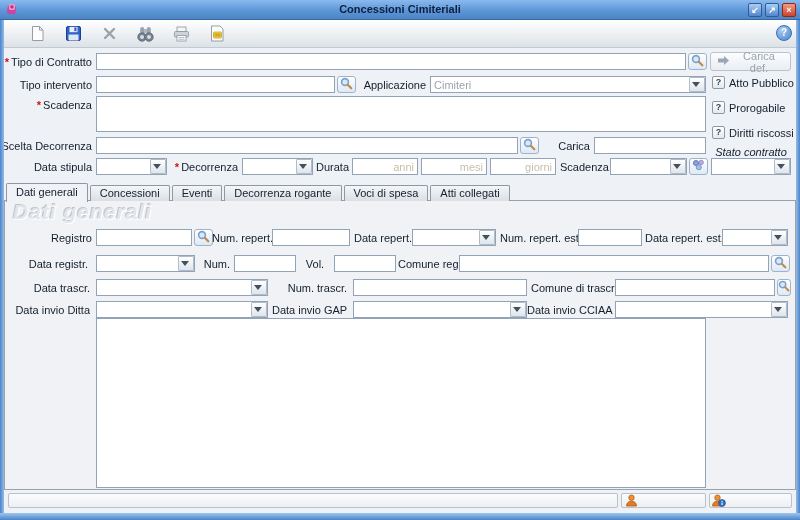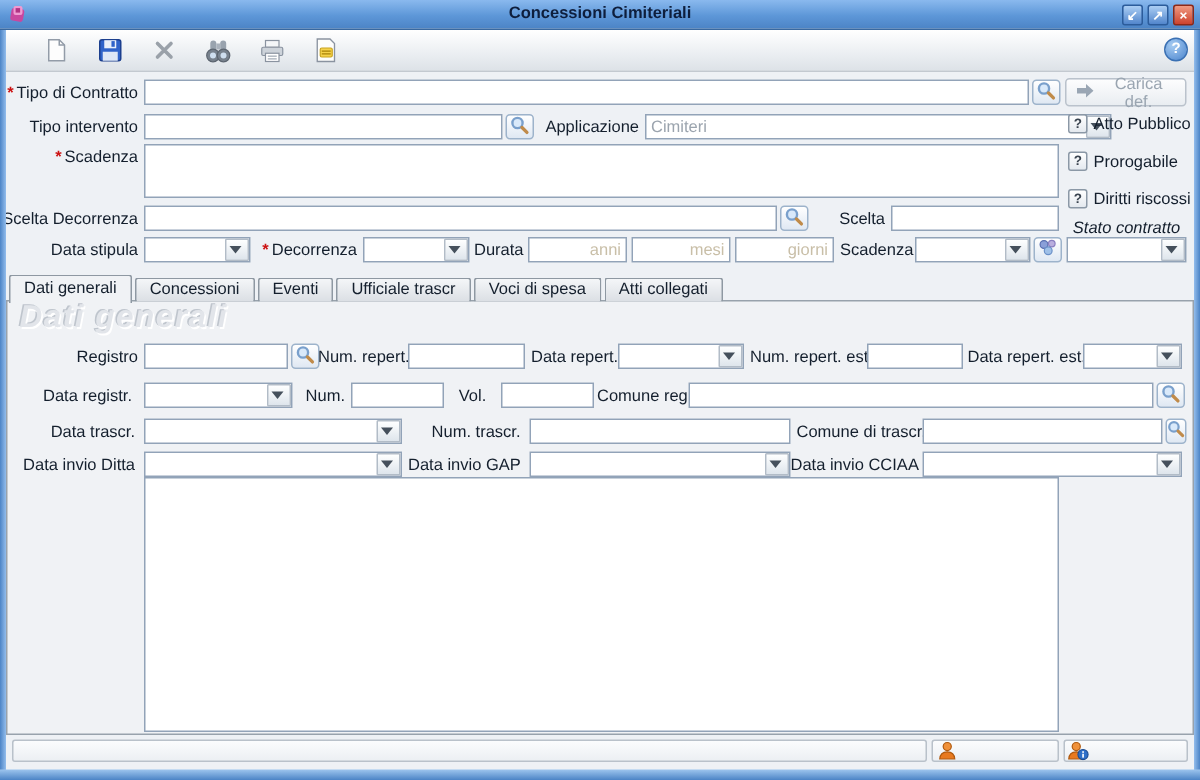--- a/index.html
+++ b/index.html
@@ -131,41 +131,41 @@
 
   <span class="lbl" style="left:0px; top:79px; width:92px;">Tipo intervento</span>
   <input class="field" style="left: 96px; top: 76px; width: 239px;">
   <button class="lens-btn" style="left:337px; top:76px;">
     <span><svg width="13" height="13" viewBox="0 0 13 13">
           <circle cx="5" cy="5" r="3.4" fill="#d9e9fa" stroke="#7aa0cc" stroke-width="1.6"></circle>
           <line x1="8" y1="8" x2="11.3" y2="11.3" stroke="#c08b4a" stroke-width="2.2" stroke-linecap="round"></line>
         </svg></span>
   </button>
   <span class="lbl" style="left:358px; top:79px; width:68px;">Applicazione</span>
-  <span class="combo" style="left:430px; top:76px; width:311px;">
+  <span class="combo" style="left:430px; top:76px; width:276px;">
     <input class="disabled" readonly="" value="Cimiteri" style="">
     <span class="cbtn"></span>
   </span>
   <span class="tri" style="left:712px; top:76px;">?</span>
   <span class="cklbl" style="left:729px; top:77px;">Atto Pubblico</span>
 
   <span class="lbl" style="left:0px; top:99px; width:92px;"><span class="req">*</span><span>Scadenza</span></span>
   <textarea class="field" style="left: 96px; top: 96px; width: 610px; height: 36px;"></textarea>
   <span class="tri" style="left:712px; top:101px;">?</span>
   <span class="cklbl" style="left:729px; top:102px;">Prorogabile</span>
 
   <span class="lbl" style="left:0px; top:140px; width:92px;">Scelta Decorrenza</span>
   <input class="field" style="left: 96px; top: 137px; width: 422px;">
   <button class="lens-btn" style="left:520px; top:137px;">
     <span><svg width="13" height="13" viewBox="0 0 13 13">
           <circle cx="5" cy="5" r="3.4" fill="#d9e9fa" stroke="#7aa0cc" stroke-width="1.6"></circle>
           <line x1="8" y1="8" x2="11.3" y2="11.3" stroke="#c08b4a" stroke-width="2.2" stroke-linecap="round"></line>
         </svg></span>
   </button>
-  <span class="lbl" style="left:540px; top:140px; width:50px;">Scelta</span>
+  <span class="lbl" style="left:540px; top:140px; width:50px;">Carica</span>
   <input class="field" style="left: 594px; top: 137px; width: 112px;">
   <span class="tri" style="left:712px; top:126px;">?</span>
   <span class="cklbl" style="left:729px; top:127px;">Diritti riscossi</span>
   <span class="cklbl" style="left:711px; top:146px; width:80px; text-align:center;font-style:italic;">Stato contratto</span>
   <span class="combo" style="left:711px; top:158px; width:80px;">
     <input style="">
     <span class="cbtn"></span>
   </span>
 
   <span class="lbl" style="left:0px; top:161px; width:92px;">Data stipula</span>
@@ -192,21 +192,21 @@
           <circle cx="4" cy="4" r="2.6" fill="#8a9fd8" stroke="#5a6fb0" stroke-width="0.8"></circle>
           <circle cx="9.2" cy="3.4" r="2.2" fill="#b9aede" stroke="#8a7fc0" stroke-width="0.8"></circle>
           <circle cx="6.8" cy="8.2" r="2.6" fill="#9fc0e8" stroke="#6a90c8" stroke-width="0.8"></circle>
         </svg></span>
   </button>
 
   <div class="tabs">
     <div class="tab active">Dati generali</div>
     <div class="tab">Concessioni</div>
     <div class="tab">Eventi</div>
-    <div class="tab">Ufficiale trascr</div>
+    <div class="tab">Decorrenza rogante</div>
     <div class="tab">Voci di spesa</div>
     <div class="tab">Atti collegati</div>
   </div>
   <div class="tabpanel"></div>
   <div class="watermark">Dati generali</div>
 
   <span class="lbl" style="left:0px; top:232px; width:92px;">Registro</span>
   <input class="field" style="left: 96px; top: 229px; width: 96px;">
   <button class="lens-btn" style="left:194px; top:229px;">
     <span><svg width="13" height="13" viewBox="0 0 13 13">

